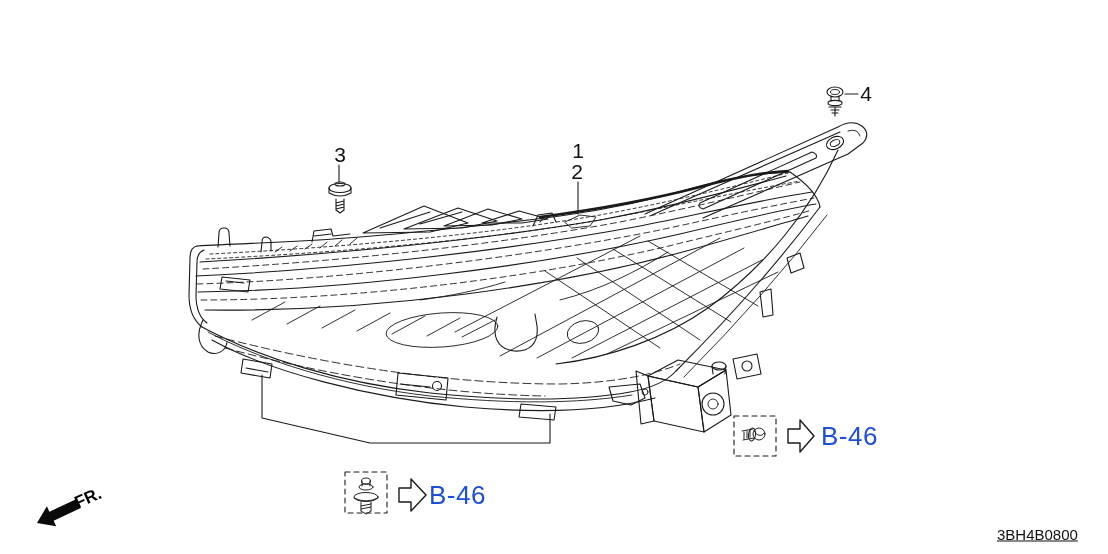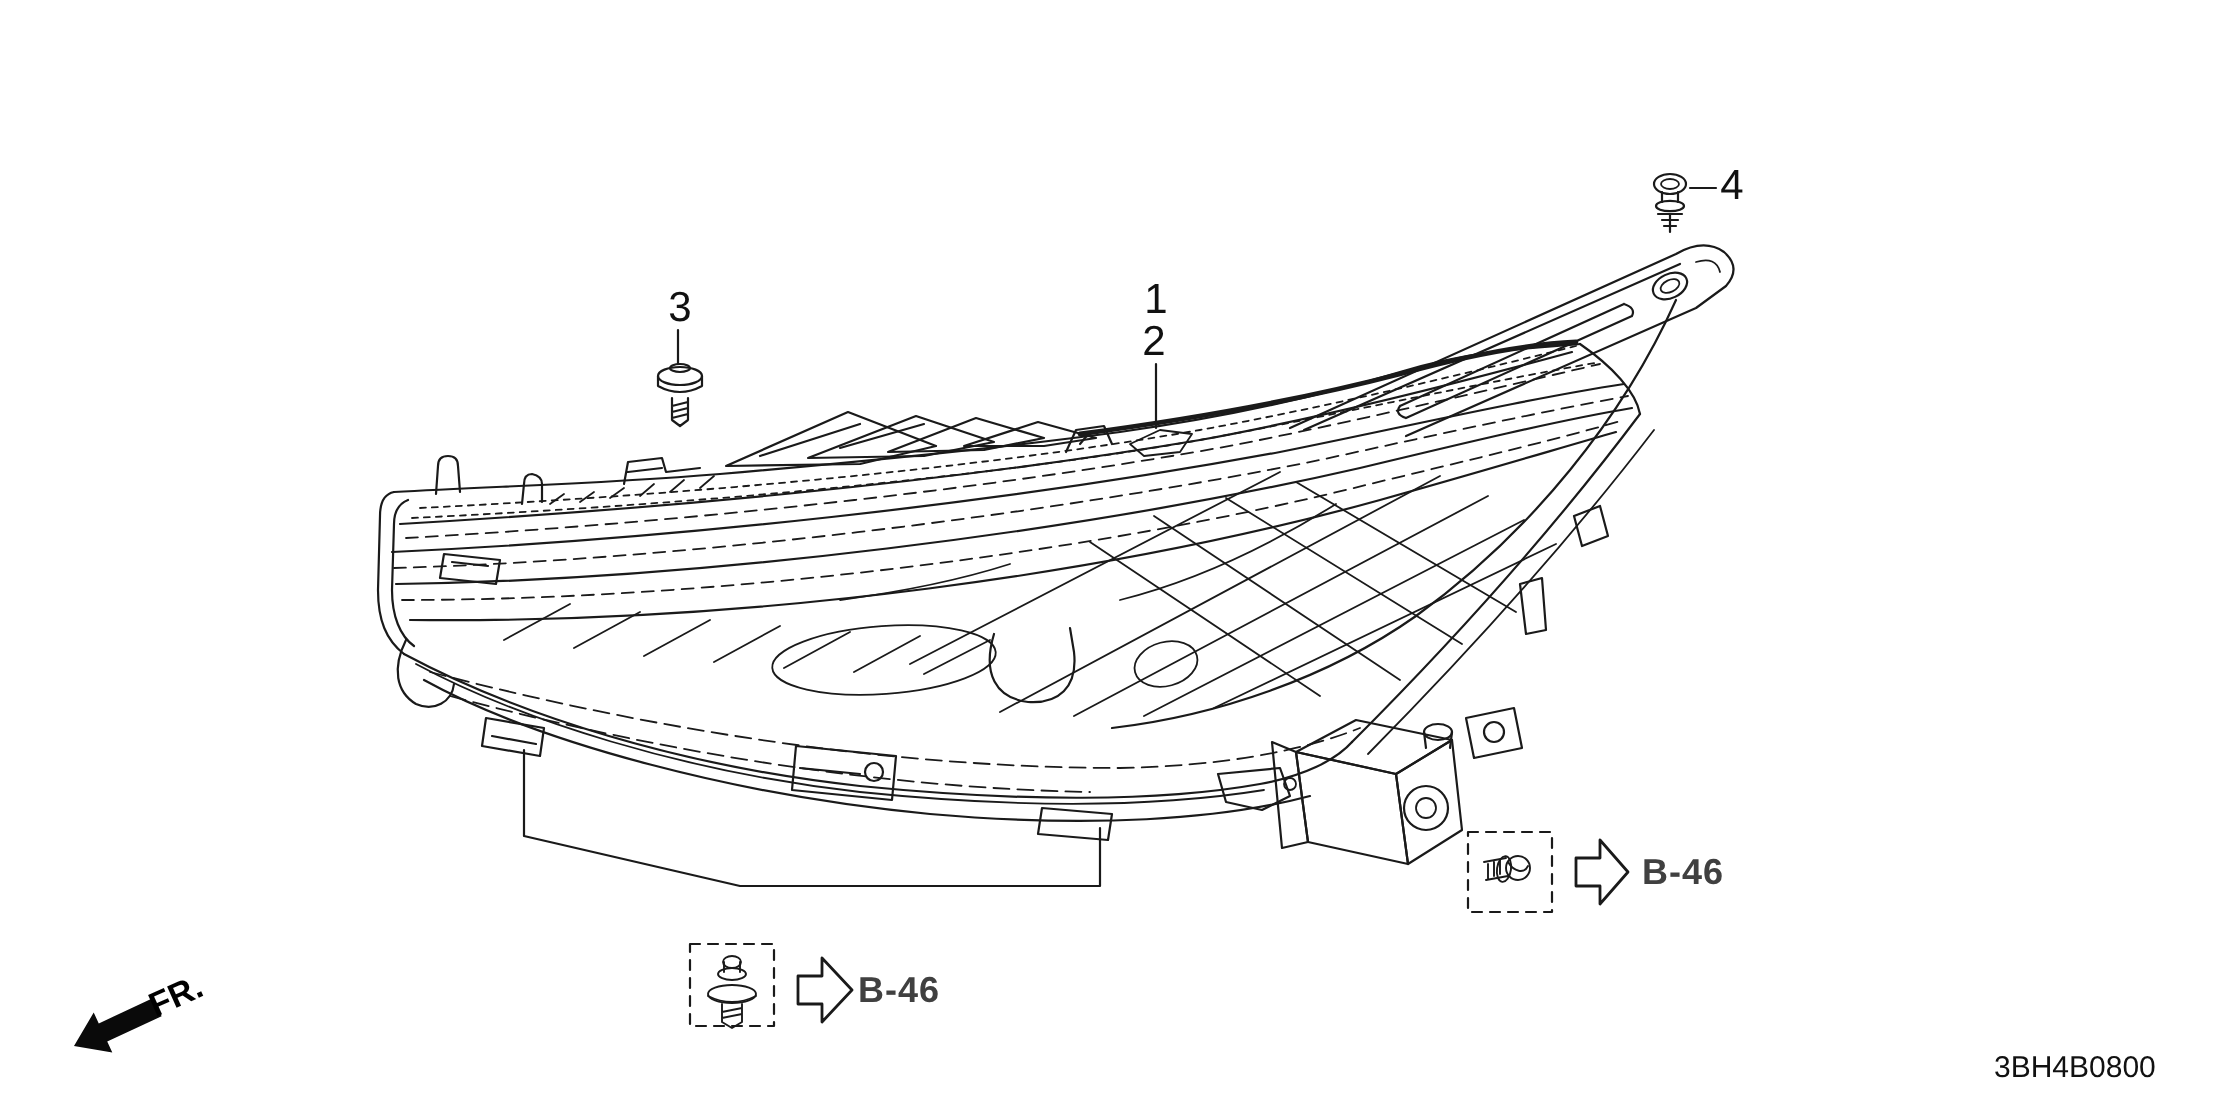--- a/index.html
+++ b/index.html
@@ -3,21 +3,21 @@
 <meta charset="utf-8">
 <style>
   html,body{margin:0;padding:0;background:#fff;}
   .page{
     position:relative;width:1108px;height:554px;background:#ffffff;
     font-family:"Liberation Sans",sans-serif;color:#111;overflow:hidden;
   }
   .art{position:absolute;left:0;top:0;}
   .lbl{position:absolute;transform:translate(-50%,-50%);line-height:1;white-space:nowrap;}
   .callout{font-size:21px;font-weight:400;color:#111;}
-  .ref{font-size:18px;font-weight:700;transform:translate(0,-50%);letter-spacing:.5px;color:#404040;}
+  .ref{font-size:26px;font-weight:400;transform:translate(0,-50%);letter-spacing:.5px;color:#1d4ed8;}
   .code{font-size:15px;font-weight:400;transform:translate(0,-50%);color:#111;}
   .fr{font-size:17px;font-weight:700;transform:translate(-50%,-50%) rotate(-24deg);color:#000;}
 </style>
 </head>
 <body>
 
 <div class="page">
 
   <svg class="art" width="1108" height="554" viewBox="0 0 1108 554" fill="none" stroke="#1a1a1a" stroke-width="1.1" stroke-linecap="round" stroke-linejoin="round">
 
@@ -158,14 +158,14 @@
   <div class="lbl callout" style="left:578px;top:150px;">1</div>
   <div class="lbl callout" style="left:577px;top:171px;">2</div>
   <div class="lbl callout" style="left:340px;top:154px;">3</div>
   <div class="lbl callout" style="left:866px;top:93px;">4</div>
 
   <div class="lbl ref" style="left:821px;top:436px;transform:translate(0,-50%);">B-46</div>
   <div class="lbl ref" style="left:429px;top:495px;transform:translate(0,-50%);">B-46</div>
 
   <div class="lbl fr" style="left:88px;top:498px;">FR.</div>
 
-  <div class="lbl code" style="left:997px;top:534px;transform:translate(0,-50%);">3BH4B0800</div>
+  <div class="lbl code" style="left:997px;top:534px;transform:translate(0,-50%);text-decoration:underline;">3BH4B0800</div>
 </div>
 
 </body></html>

